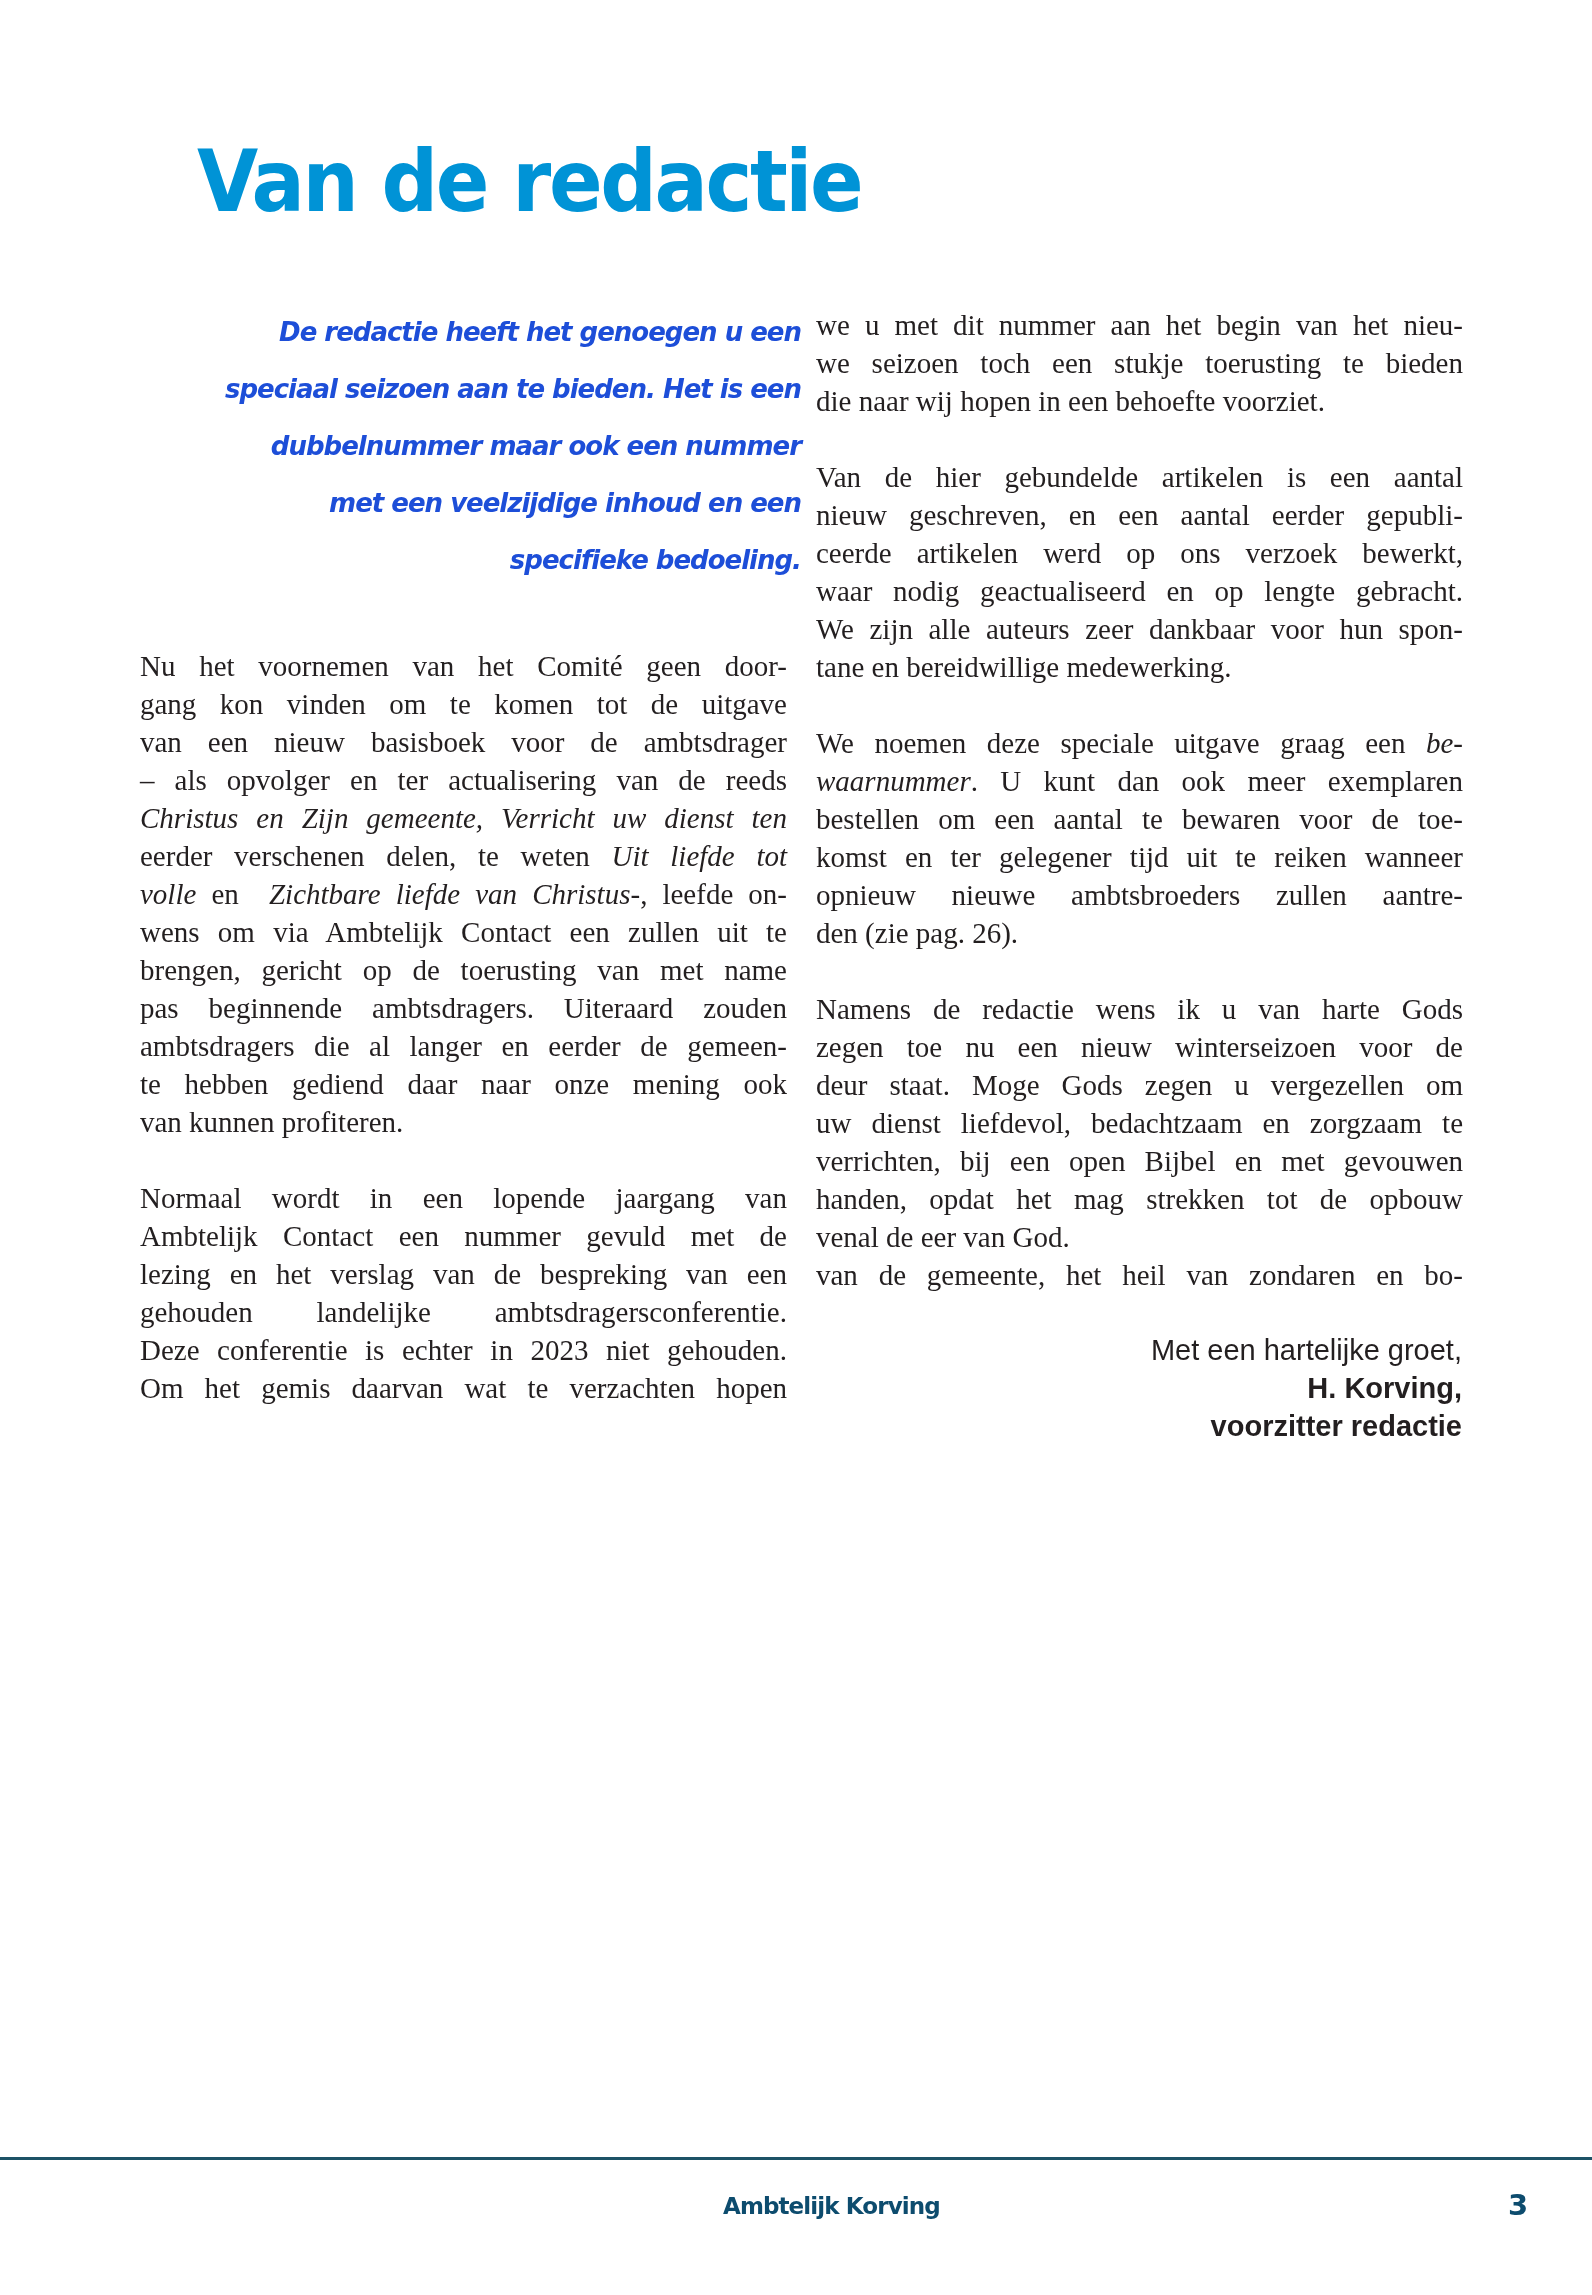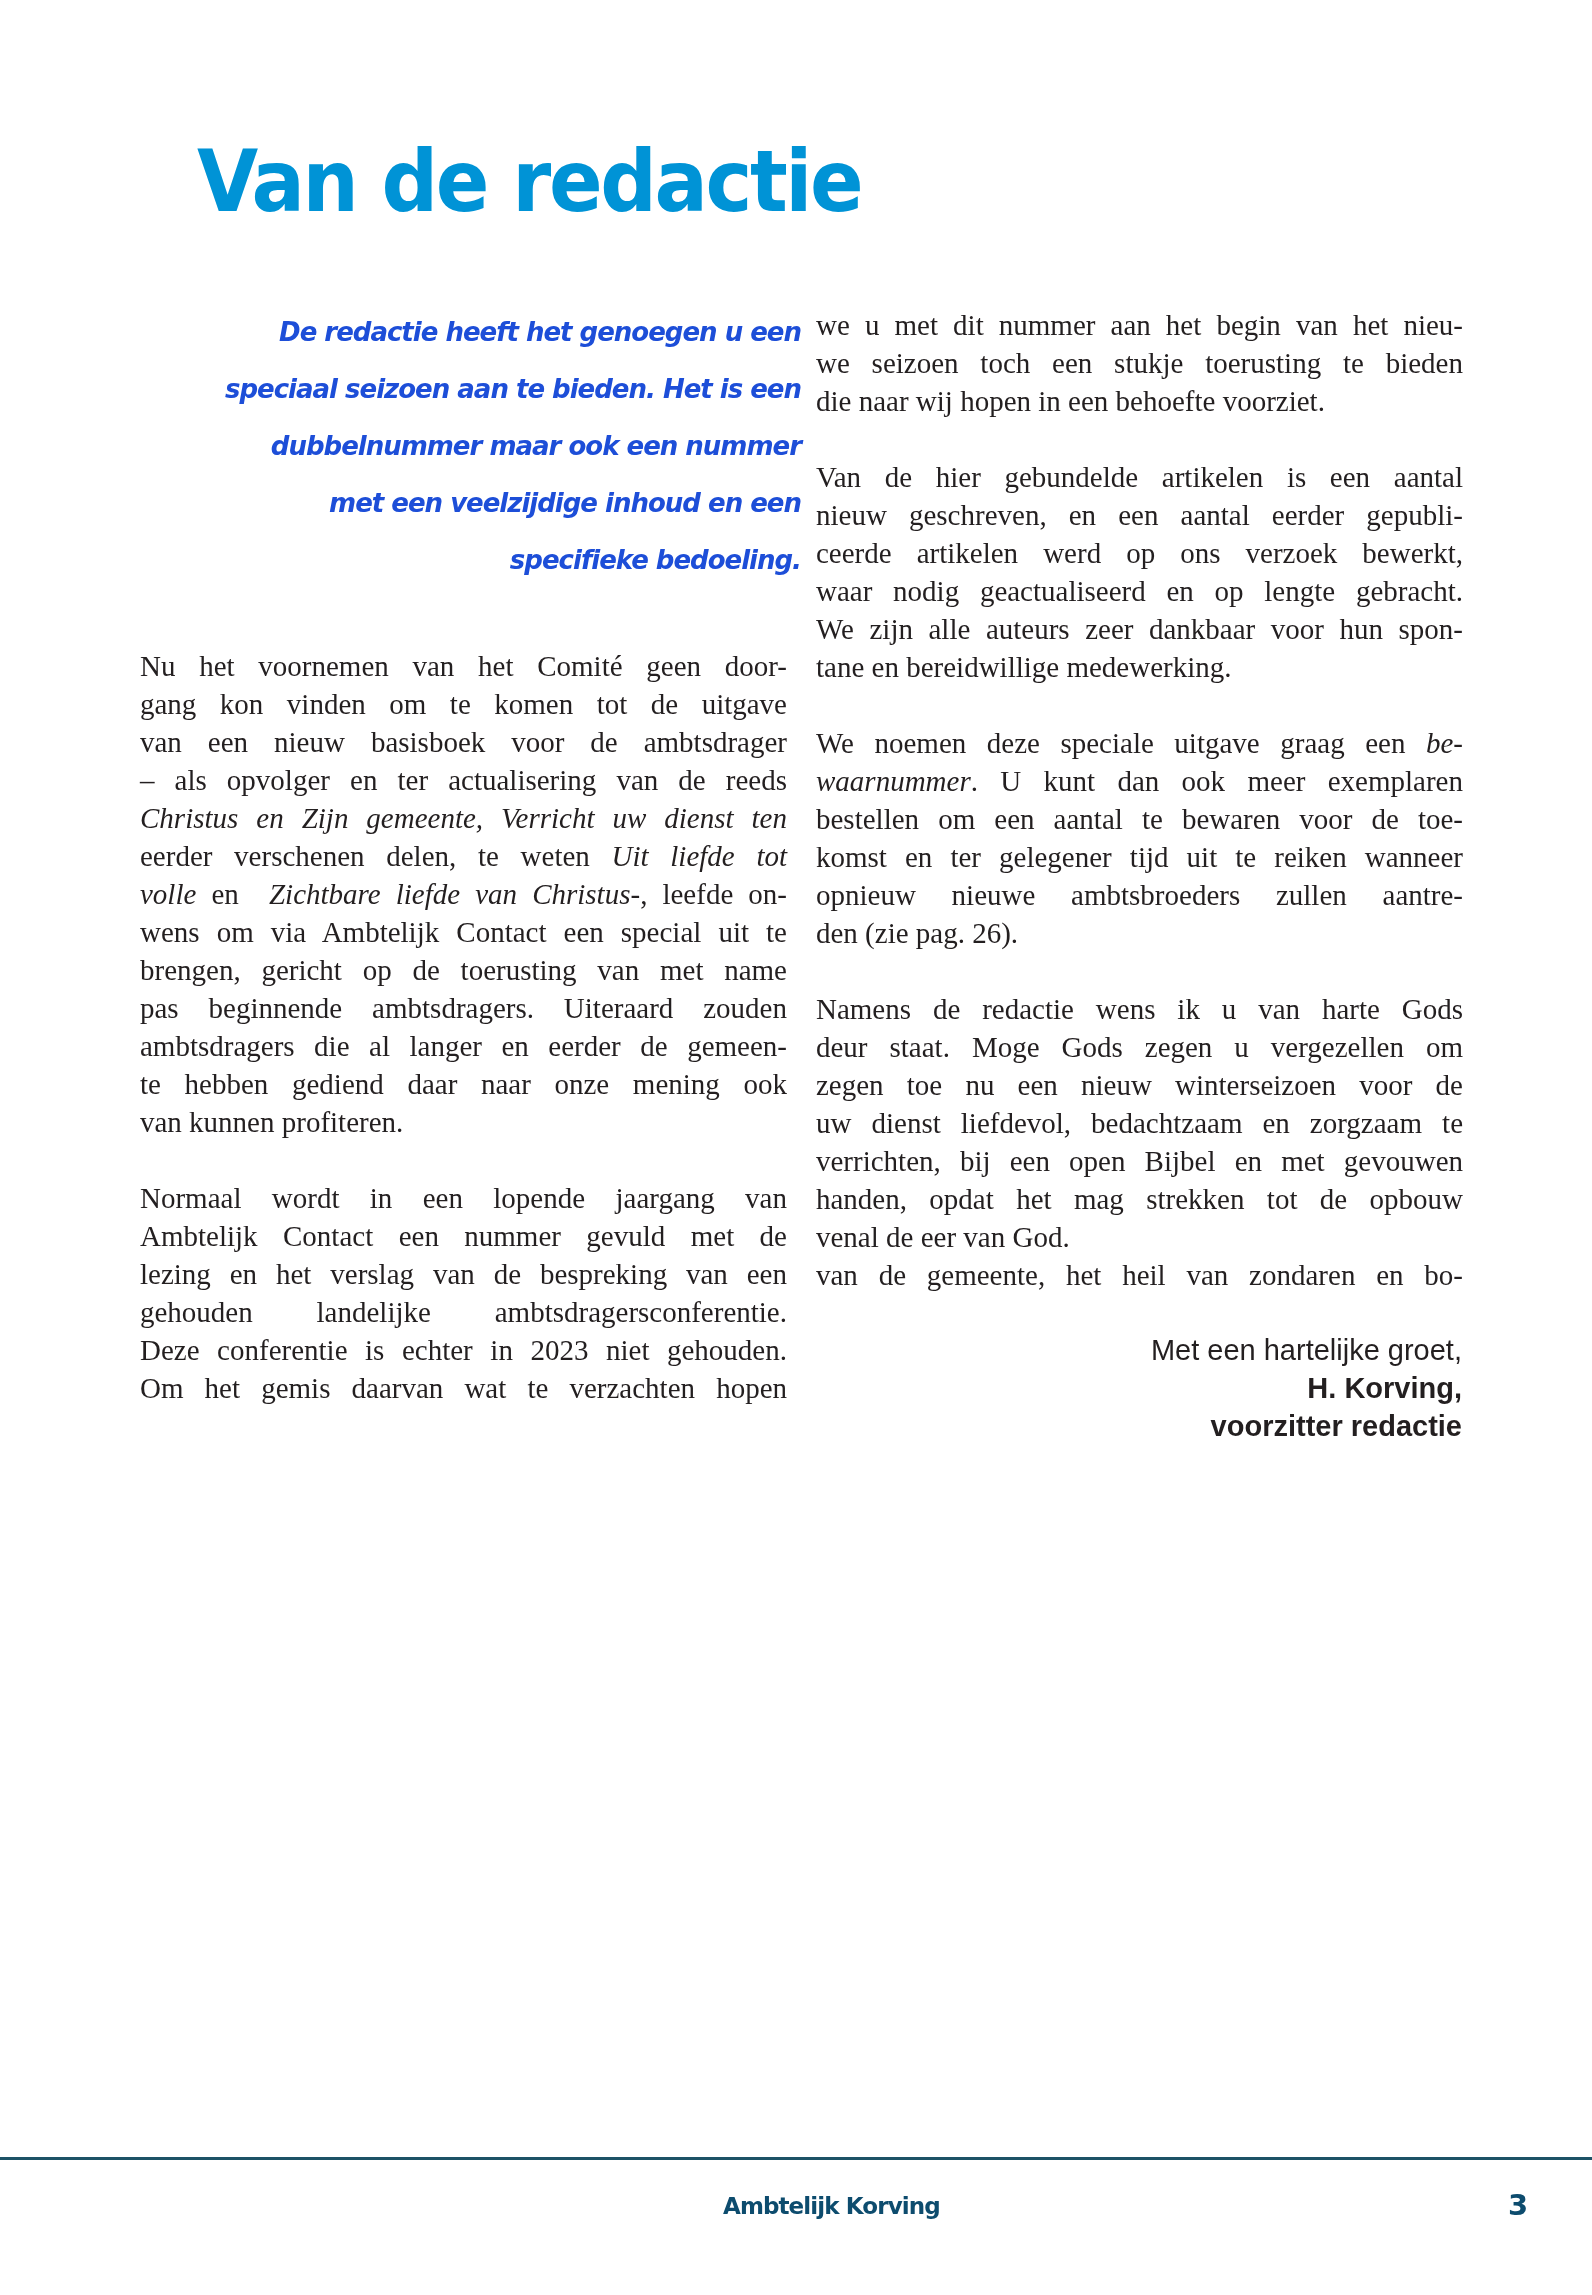--- a/index.html
+++ b/index.html
@@ -35,21 +35,21 @@
 
 <div class="col col-left">
   <p>
     <span class="line">Nu het voornemen van het Comité geen door-</span>
     <span class="line">gang kon vinden om te komen tot de uitgave</span>
     <span class="line">van een nieuw basisboek voor de ambtsdrager</span>
     <span class="line">– als opvolger en ter actualisering van de reeds</span>
     <span class="line"><em>Christus en Zijn gemeente, Verricht uw dienst ten</em></span>
     <span class="line"><span>eerder verschenen delen, te weten </span><em>Uit liefde tot</em></span>
     <span class="line"><em>volle</em><span style="white-space:pre"> en  </span><em>Zichtbare liefde van Christus-</em><span>, leefde on-</span></span>
-    <span class="line">wens om via Ambtelijk Contact een special uit te</span>
+    <span class="line">wens om via Ambtelijk Contact een zullen uit te</span>
     <span class="line">brengen, gericht op de toerusting van met name</span>
     <span class="line">pas beginnende ambtsdragers. Uiteraard zouden</span>
     <span class="line">ambtsdragers die al langer en eerder de gemeen-</span>
     <span class="line">te hebben gediend daar naar onze mening ook</span>
     <span class="line last">van kunnen profiteren.</span>
   </p>
   <p>
     <span class="line">Normaal wordt in een lopende jaargang van</span>
     <span class="line">Ambtelijk Contact een nummer gevuld met de</span>
     <span class="line">lezing en het verslag van de bespreking van een</span>
@@ -76,22 +76,22 @@
   <p>
     <span class="line"><span>We noemen deze speciale uitgave graag een </span><em>be-</em></span>
     <span class="line"><em>waarnummer</em><span>. U kunt dan ook meer exemplaren</span></span>
     <span class="line">bestellen om een aantal te bewaren voor de toe-</span>
     <span class="line">komst en ter gelegener tijd uit te reiken wanneer</span>
     <span class="line">opnieuw nieuwe ambtsbroeders zullen aantre-</span>
     <span class="line last">den (zie pag. 26).</span>
   </p>
   <p>
     <span class="line">Namens de redactie wens ik u van harte Gods</span>
+    <span class="line">zegen toe nu een nieuw winterseizoen voor de</span>
     <span class="line">deur staat. Moge Gods zegen u vergezellen om</span>
-    <span class="line">zegen toe nu een nieuw winterseizoen voor de</span>
     <span class="line">uw dienst liefdevol, bedachtzaam en zorgzaam te</span>
     <span class="line">verrichten, bij een open Bijbel en met gevouwen</span>
     <span class="line">handen, opdat het mag strekken tot de opbouw</span>
     <span class="line last">venal de eer van God.</span>
     <span class="line">van de gemeente, het heil van zondaren en bo-</span>
   </p>
 </div>
 
 <div class="signoff">
   <div>Met een hartelijke groet,</div>

